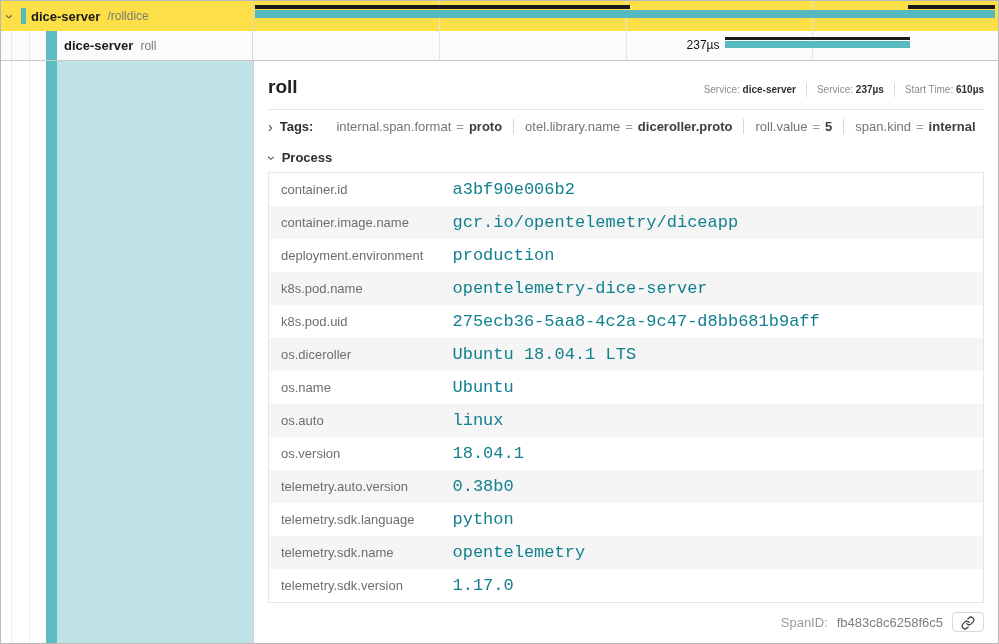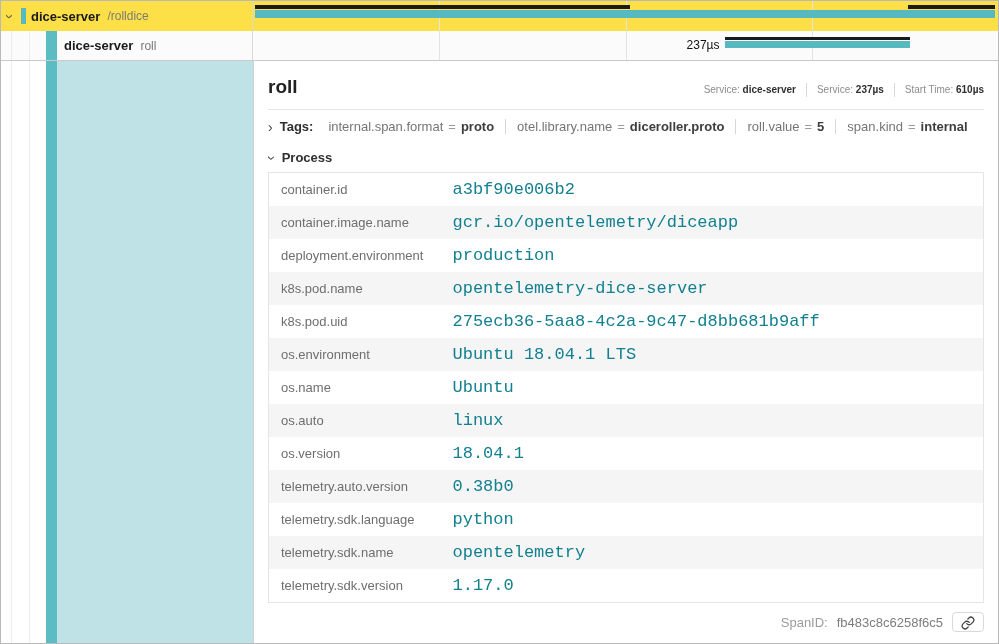--- a/index.html
+++ b/index.html
@@ -66,21 +66,21 @@
     display: flex; justify-content: space-between; align-items: baseline;
     padding: 15px 0 11px; border-bottom: 1px solid #e6e6e6;
   }
   .span-title { font-size: 19px; font-weight: 600; color: #222; }
   .stats { display: flex; align-items: center; font-size: 10px; color: #8c8c8c; margin-left: 18px; }
   .stat b { color: #2f2f2f; font-weight: 700; }
   .stat-sep { width: 1px; height: 14px; background: #d9d9d9; margin: 0 10px; align-self: center; }
 
   .tags-row { display: flex; align-items: center; padding: 9px 0 7px; font-size: 13px; }
   .tags-row .chev { font-size: 14px; margin-right: 7px; color: #444; }
-  .tags-title { font-weight: 700; color: #2f2f2f; margin-right: 4px; }
+  .tags-title { font-weight: 700; color: #2f2f2f; margin-right: 12px; }
   .tag-item { padding: 0 11px; display: flex; align-items: flex-start; }
   .tag-item + .tag-item { border-left: 1px solid #d6d6d6; }
   .tag-key { color: #757575; }
   .tag-eq { color: #9a9a9a; padding: 0 5px; }
   .tag-val { color: #3d3d3d; font-weight: 700; }
 
   .process-header { display: flex; align-items: center; padding: 9px 0 7px 2px; font-size: 13px; }
   .process-header .chev { font-size: 14px; margin-right: 7px; color: #444; }
   .process-title { font-weight: 700; color: #2f2f2f; }
 
@@ -224,21 +224,21 @@
           </tr>
           <tr>
             <td class="key">k8s.pod.name</td>
             <td class="val">opentelemetry-dice-server</td>
           </tr>
           <tr>
             <td class="key">k8s.pod.uid</td>
             <td class="val">275ecb36-5aa8-4c2a-9c47-d8bb681b9aff</td>
           </tr>
           <tr>
-            <td class="key">os.environment</td>
+            <td class="key">os.diceroller</td>
             <td class="val">Ubuntu 18.04.1 LTS</td>
           </tr>
           <tr>
             <td class="key">os.name</td>
             <td class="val">Ubuntu</td>
           </tr>
           <tr>
             <td class="key">os.auto</td>
             <td class="val">linux</td>
           </tr>

